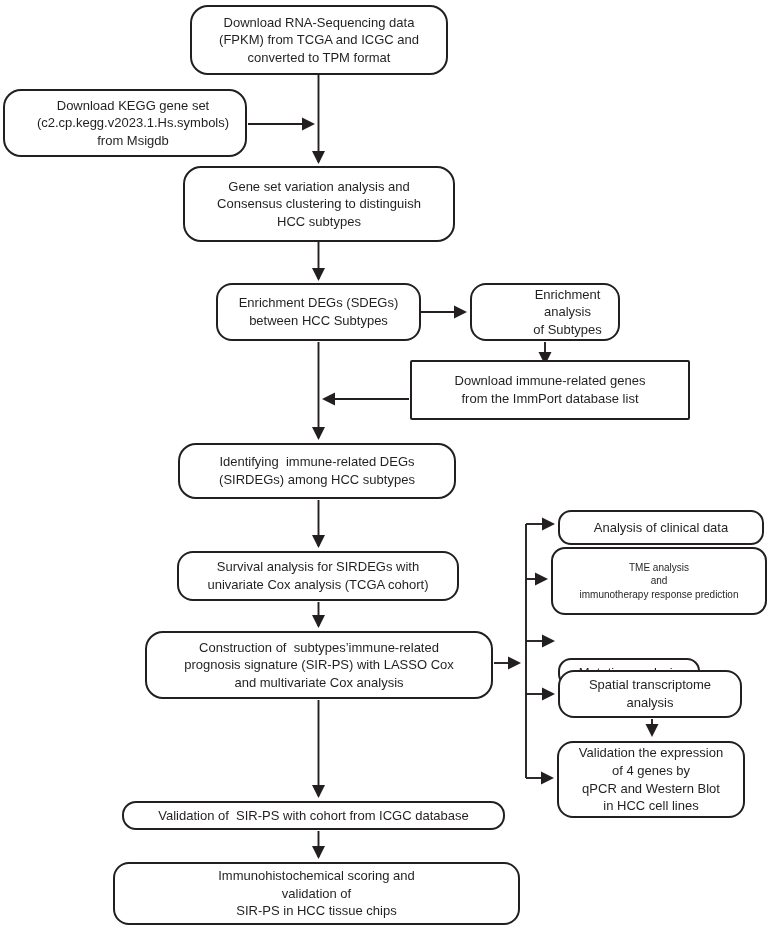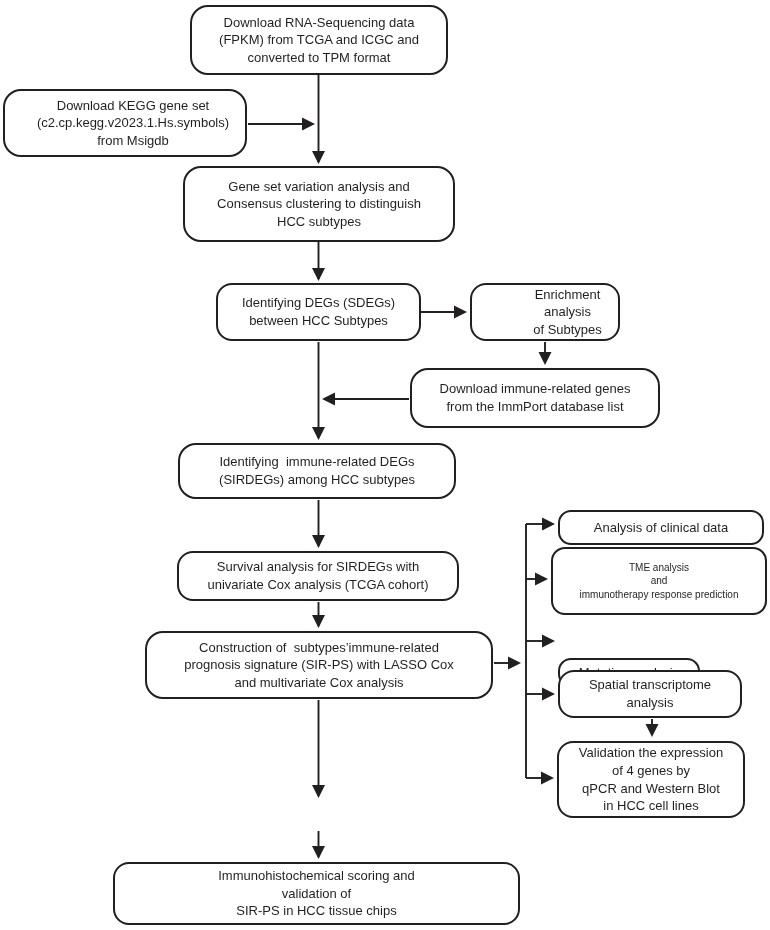--- a/index.html
+++ b/index.html
@@ -31,21 +31,21 @@
     font-size: 13px;
     line-height: 1.35;
   }
   .node span { white-space: pre-wrap; display: block; width: 100%; }
   
   .n-download-rna  { left:190px; top:5px;   width:258px; height:70px; border-radius:18px; }
   .n-download-kegg { left:3px;   top:89px;  width:244px; height:68px; border-radius:18px;padding-left:16px; }
   .n-gsva          { left:183px; top:166px; width:272px; height:76px; border-radius:18px; }
   .n-sdegs         { left:216px; top:283px; width:205px; height:58px; border-radius:16px; }
   .n-enrichment    { left:470px; top:283px; width:150px; height:58px; border-radius:16px;padding-left:45px; }
-  .n-immport       { left:410px; top:368px; width:250px; height:60px; border-radius:18px; }
+  .n-immport       { left:410px; top:360px; width:280px; height:60px; border-radius:2px; }
   .n-sirdegs       { left:178px; top:443px; width:278px; height:56px; border-radius:18px; }
   .n-survival      { left:177px; top:551px; width:282px; height:50px; border-radius:16px; }
   .n-sirps         { left:145px; top:631px; width:348px; height:68px; border-radius:18px; }
   .n-clinical      { left:558px; top:510px; width:206px; height:35px; border-radius:13px; }
   .n-tme           { left:551px; top:547px; width:216px; height:68px; border-radius:14px; font-size:10px; }
   .n-mutation      { left:558px; top:626px; width:142px; height:29px; border-radius:13px;margin-top:32px; }
   .n-spatial       { left:558px; top:670px; width:184px; height:48px; border-radius:16px; }
   .n-expression    { left:557px; top:741px; width:188px; height:77px; border-radius:16px; }
   .n-icgc          { left:122px; top:801px; width:383px; height:29px; border-radius:14px; }
   .n-ihc           { left:113px; top:862px; width:407px; height:63px; border-radius:16px; }
@@ -96,21 +96,21 @@
 from Msigdb</span>
   </div>
 
   <div class="node n-gsva">
     <span>Gene set variation analysis and
 Consensus clustering to distinguish
 HCC subtypes</span>
   </div>
 
   <div class="node n-sdegs">
-    <span>Identifying DEGs (SDEGs)
+    <span>Enrichment DEGs (SDEGs)
 between HCC Subtypes</span>
   </div>
 
   <div class="node n-enrichment">
     <span>Enrichment analysis
 of Subtypes</span>
   </div>
 
   <div class="node n-immport">
     <span>Download immune-related genes
@@ -152,20 +152,23 @@
 analysis</span>
   </div>
 
   <div class="node n-expression">
     <span>Validation the expression
 of 4 genes by
 qPCR and Western Blot
 in HCC cell lines</span>
   </div>
 
+  <div class="node n-icgc">
+    <span>Validation of  SIR-PS with cohort from ICGC database</span>
+  </div>
 
   <div class="node n-ihc">
     <span>Immunohistochemical scoring and
 validation of
 SIR-PS in HCC tissue chips</span>
   </div>
 
 </div>
 
 </body></html>

